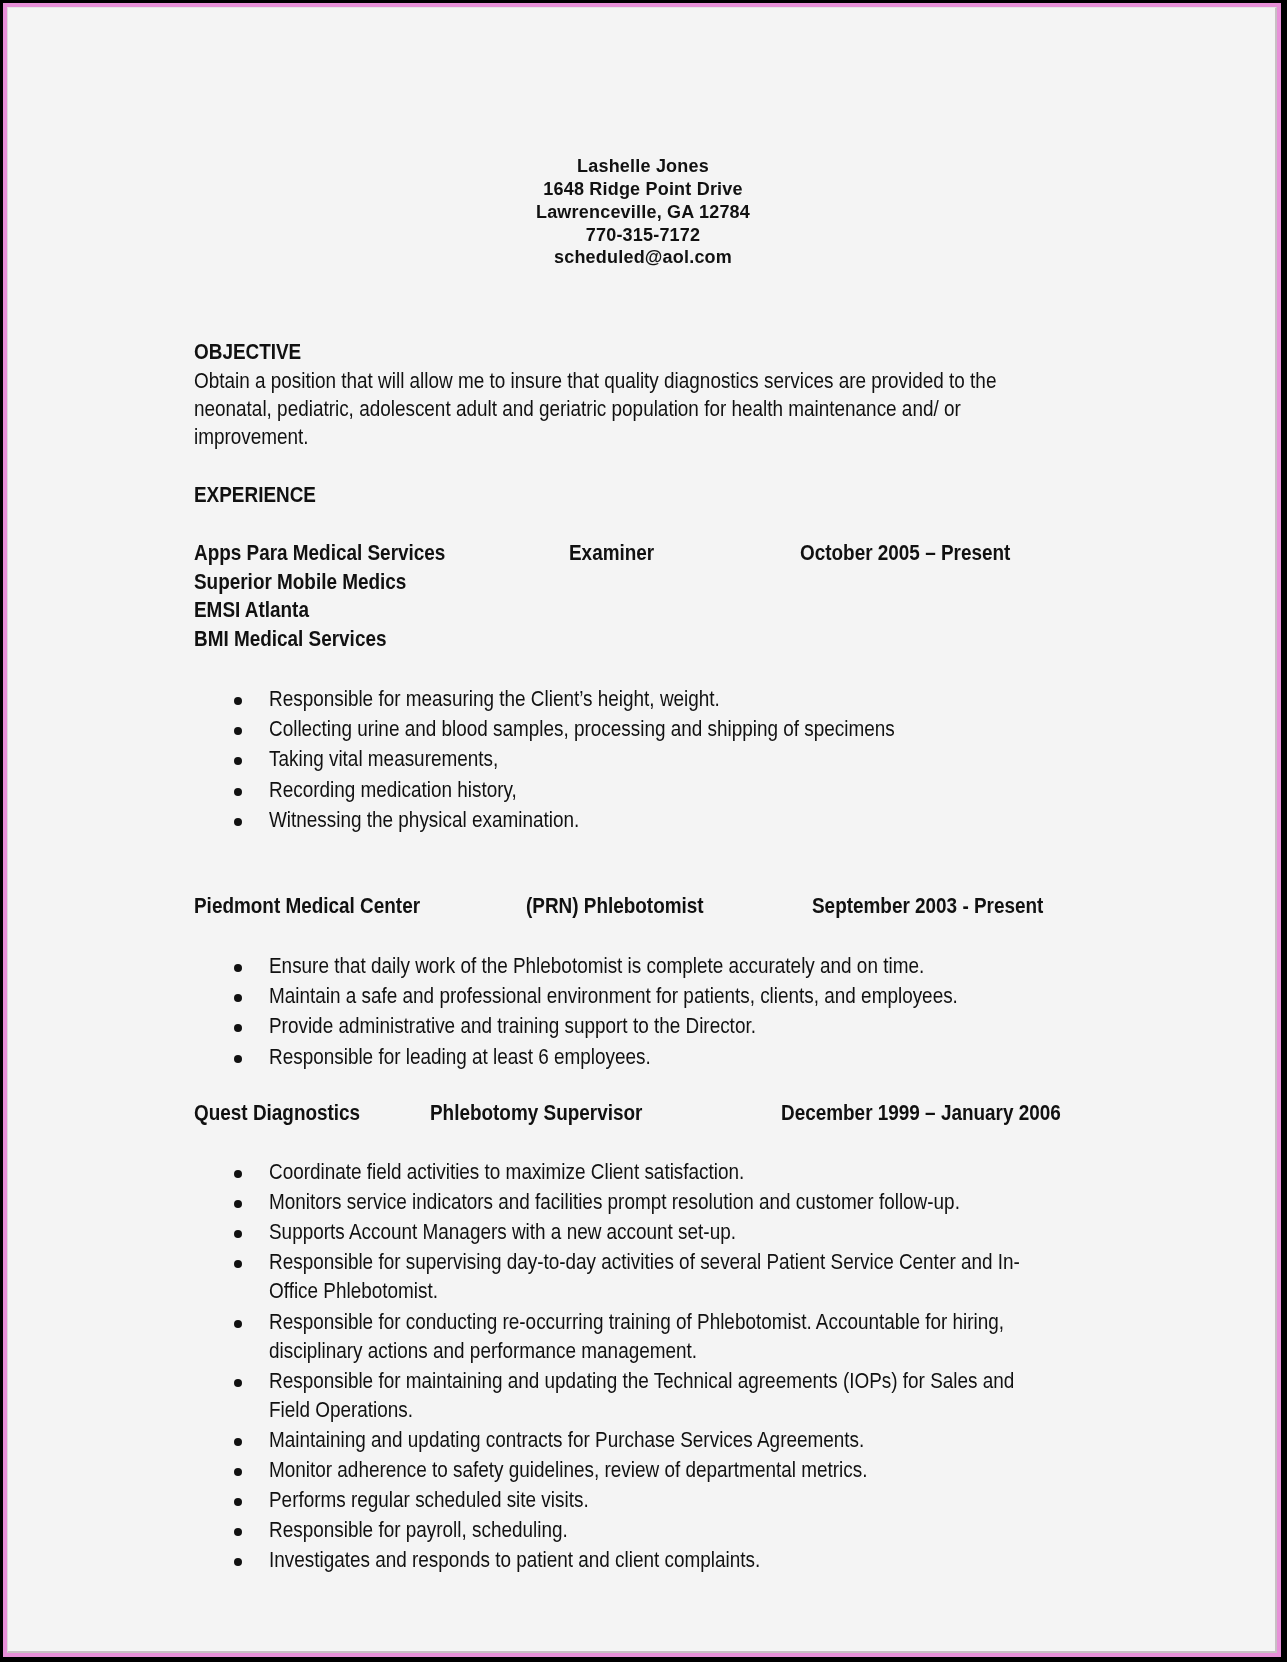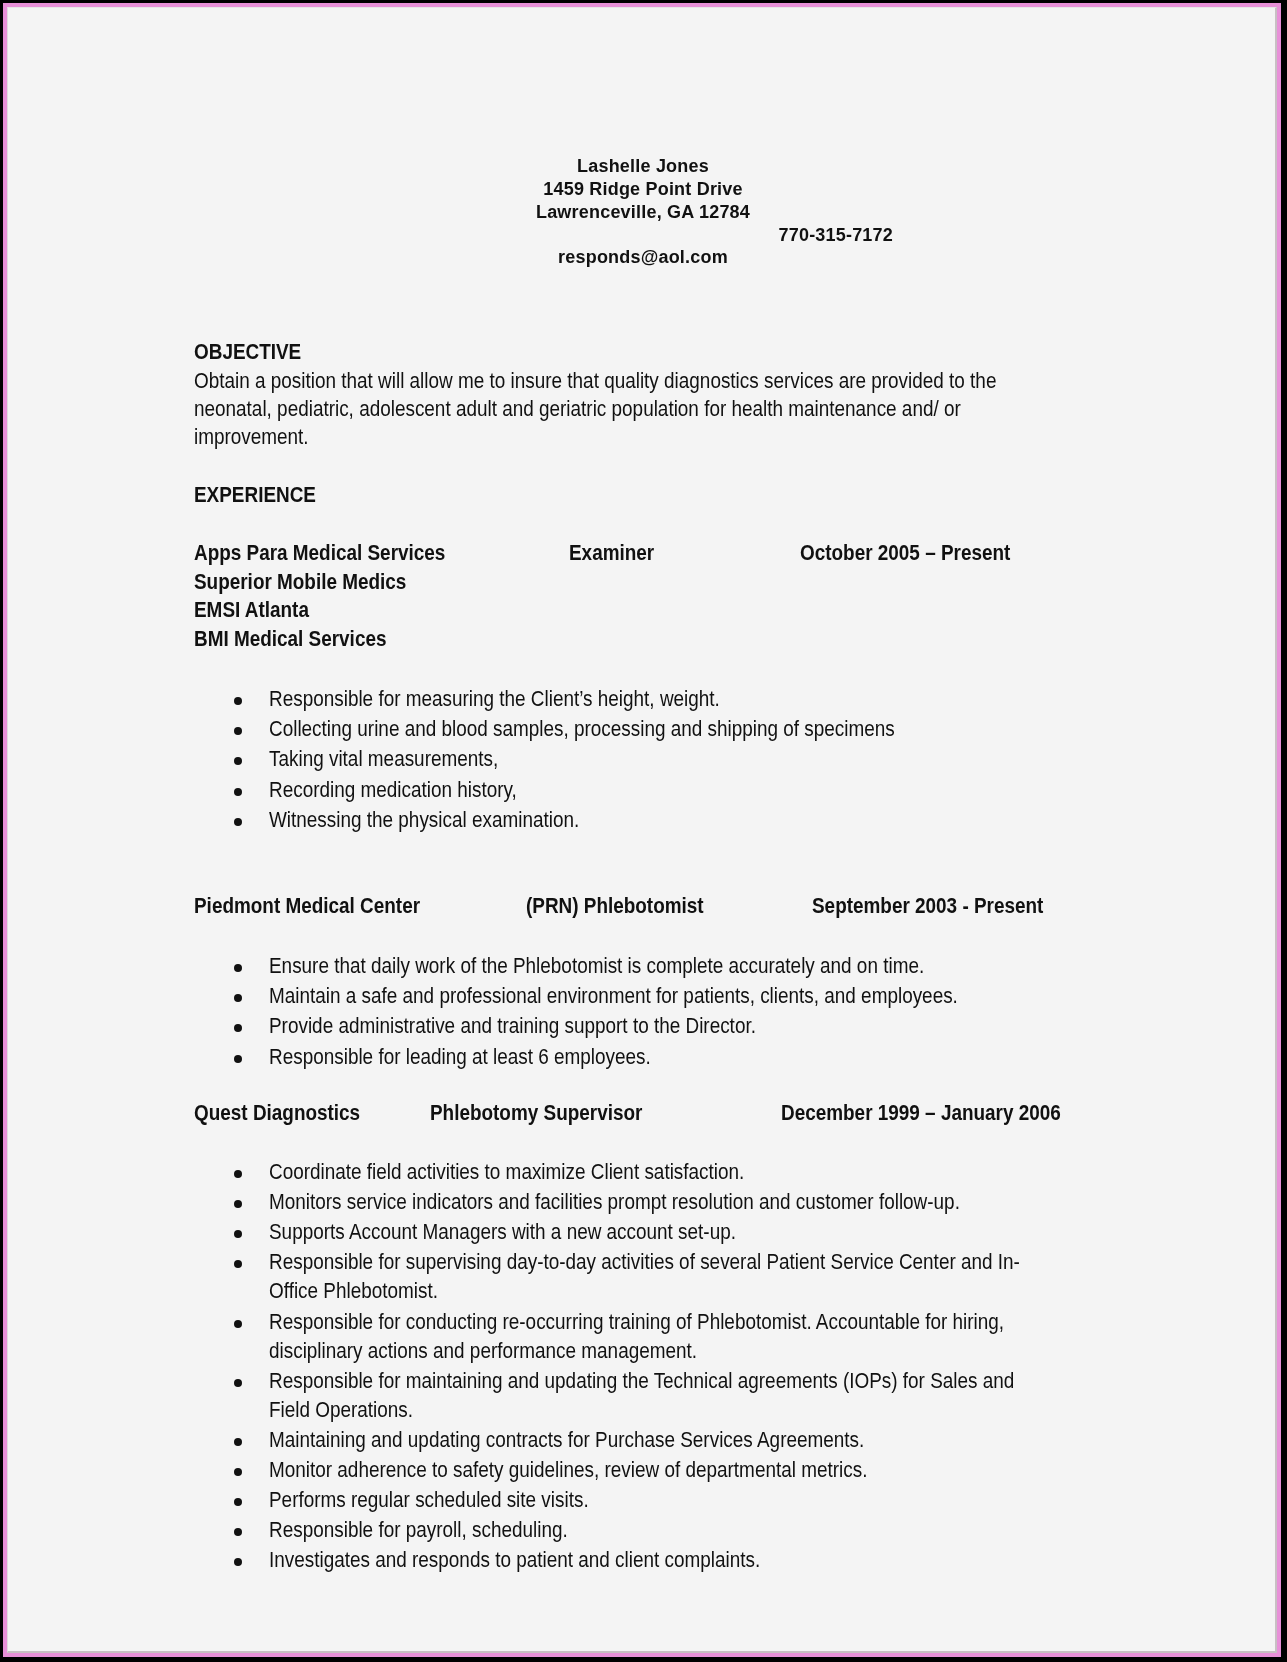--- a/index.html
+++ b/index.html
@@ -17,24 +17,24 @@
 </head>
 <body>
 
 <div class="frame">
   <div class="inner"></div>
 </div>
 
 <div class="page">
 
   <div class="abs contact" style="top:156px;">Lashelle Jones</div>
-  <div class="abs contact" style="top:179px;">1459 Ridge Point Drive</div>
+  <div class="abs contact" style="top:179px;">1648 Ridge Point Drive</div>
   <div class="abs contact" style="top:202px;">Lawrenceville, GA 12784</div>
-  <div class="abs contact" style="top:225px;text-align:right;">770-315-7172</div>
-  <div class="abs contact" style="top:247px;">responds@aol.com</div>
+  <div class="abs contact" style="top:225px;">770-315-7172</div>
+  <div class="abs contact" style="top:247px;">scheduled@aol.com</div>
 
   <div class="abs heading" style="left:194px; top:339px;">OBJECTIVE</div>
   <div class="abs body" style="left:194px; top:368px;">Obtain a position that will allow me to insure that quality diagnostics services are provided to the</div>
   <div class="abs body" style="left:194px; top:396px;">neonatal, pediatric, adolescent adult and geriatric population for health maintenance and/ or</div>
   <div class="abs body" style="left:194px; top:424px;">improvement.</div>
 
   <div class="abs heading" style="left:194px; top:482px;">EXPERIENCE</div>
 
   <div class="abs job" style="left:194px; top:540px;">Apps Para Medical Services</div>
   <div class="abs job" style="left:569px; top:540px;">Examiner</div>

